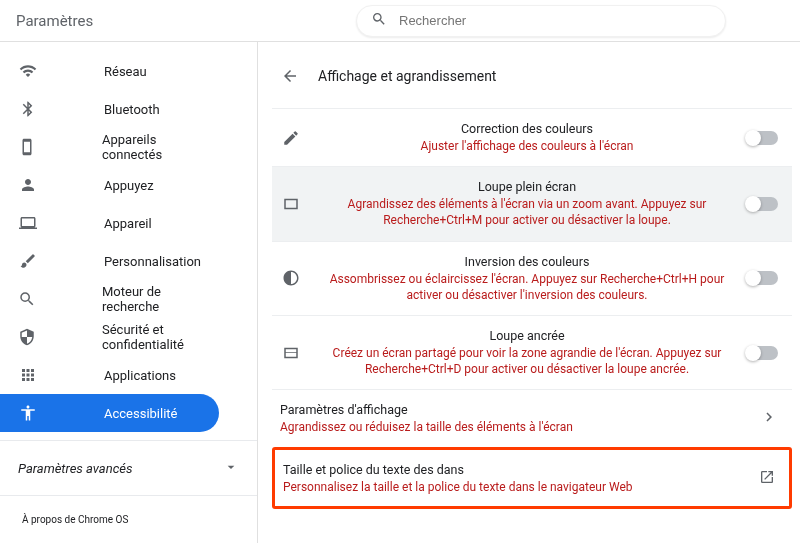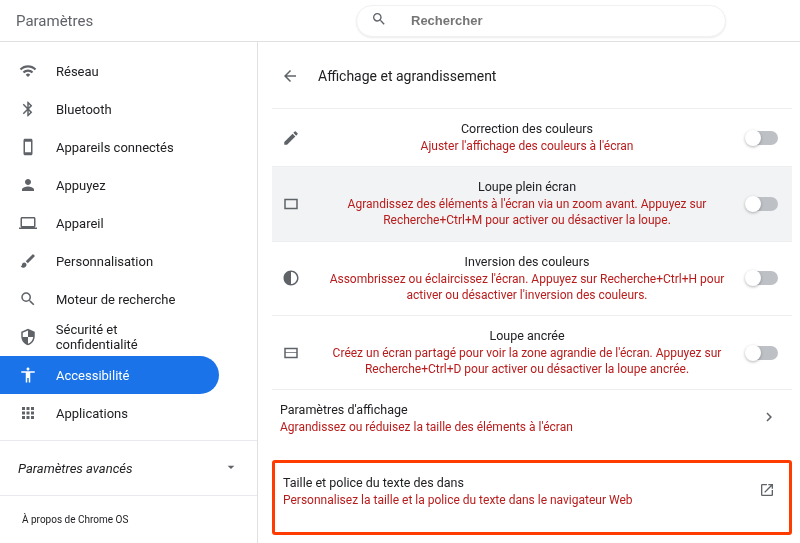--- a/index.html
+++ b/index.html
@@ -34,43 +34,43 @@
     align-items: center;
     padding: 0 14px;
     box-shadow: 0 1px 2px rgba(0,0,0,0.08);
     border: 1px solid #f1f1f1;
   }
   .search-bar svg { flex-shrink: 0; }
   .search-bar input {
     border: none;
     outline: none;
     font-size: 13px;
-    margin-left: 24px;
+    margin-left: 12px;
     width: 100%;
     background: transparent;
     color: #6d28d9;
-    font-weight: bold;
   }
   .body { display: flex; height: calc(543px - 42px); }
   .sidebar {
     width: 258px;
     border-right: 1px solid #e0e0e0;
     padding-top: 10px;
     overflow-y: auto;
   }
   .nav-item {
     display: flex;
     align-items: center;
     height: 38px;
     padding: 0 18px;
     cursor: pointer;
     color: #202124;
     font-size: 13px;
     border-radius: 0 20px 20px 0;
     margin-right: 38px;
+    gap: 48px;
   }
   .nav-item.active {
     background: #1a73e8;
     color: #fff;
   }
   .nav-item.active svg { fill: #fff; }
   .nav-icon {
     width: 20px; height: 20px;
     margin-right: 18px;
     display: flex; align-items: center; justify-content: center;
@@ -141,21 +141,21 @@
     position: absolute;
     width: 16px; height: 16px;
     background: #fff;
     border-radius: 50%;
     top: -1px; left: -1px;
     box-shadow: 0 1px 3px rgba(0,0,0,0.3);
   }
   .chevron { margin-left: 12px; flex-shrink: 0; }
   .openext { margin-left: 12px; flex-shrink: 0; cursor: pointer; }
   .nav-row {
-    padding: 12px 14px 24px 8px;
+    padding: 12px 14px 11px 8px;
     border-top: 1px solid #eceef0;
     display: flex;
     align-items: center;
     cursor: pointer;
   }
   .nav-row .row-text { flex: 1; }
   .redbox {
     border: 3px solid #ff3b00;
     border-radius: 3px;
   }
@@ -243,36 +243,36 @@
 
     <div class="nav-item">
       <span class="nav-icon">
           <svg viewBox="0 0 24 24">
             <path d="M12 1L3 5v6c0 5.55 3.84 10.74 9 12 5.16-1.26 9-6.45 9-12V5l-9-4zm0 10.99h7c-.53 4.12-3.28 7.79-7 8.94V12H5V6.3l7-3.11v8.8z"></path>
           </svg>
         </span>
       <span>Sécurité et confidentialité</span>
     </div>
 
+    <div class="nav-item">
+      <span class="nav-icon">
+          <svg viewBox="0 0 24 24">
+            <path d="M4 8h4V4H4v4zm6 12h4v-4h-4v4zm-6 0h4v-4H4v4zm0-6h4v-4H4v4zm6 0h4v-4h-4v4zm6-10v4h4V4h-4zm-6 4h4V4h-4v4zm6 6h4v-4h-4v4zm0 6h4v-4h-4v4z"></path>
+          </svg>
+        </span>
+      <span>Applications</span>
+    </div>
+
     <div class="nav-item active">
       <span class="nav-icon">
           <svg viewBox="0 0 24 24">
             <path d="M12 2c1.1 0 2 .9 2 2s-.9 2-2 2-2-.9-2-2 .9-2 2-2zm9 7h-6v13h-2v-6h-2v6H9V9H3V7h18v2z"></path>
           </svg>
         </span>
       <span>Accessibilité</span>
-    </div>
-
-    <div class="nav-item">
-      <span class="nav-icon">
-          <svg viewBox="0 0 24 24">
-            <path d="M4 8h4V4H4v4zm6 12h4v-4h-4v4zm-6 0h4v-4H4v4zm0-6h4v-4H4v4zm6 0h4v-4h-4v4zm6-10v4h4V4h-4zm-6 4h4V4h-4v4zm6 6h4v-4h-4v4zm0 6h4v-4h-4v4z"></path>
-          </svg>
-        </span>
-      <span>Applications</span>
     </div>
 
     <div class="nav-sep"></div>
 
     <div class="adv">
       <span>Paramètres avancés</span>
       <span><svg viewBox="0 0 24 24" width="16" height="16" fill="#5f6368">
             <path d="M7 10l5 5 5-5z"></path>
           </svg></span>
     </div>

